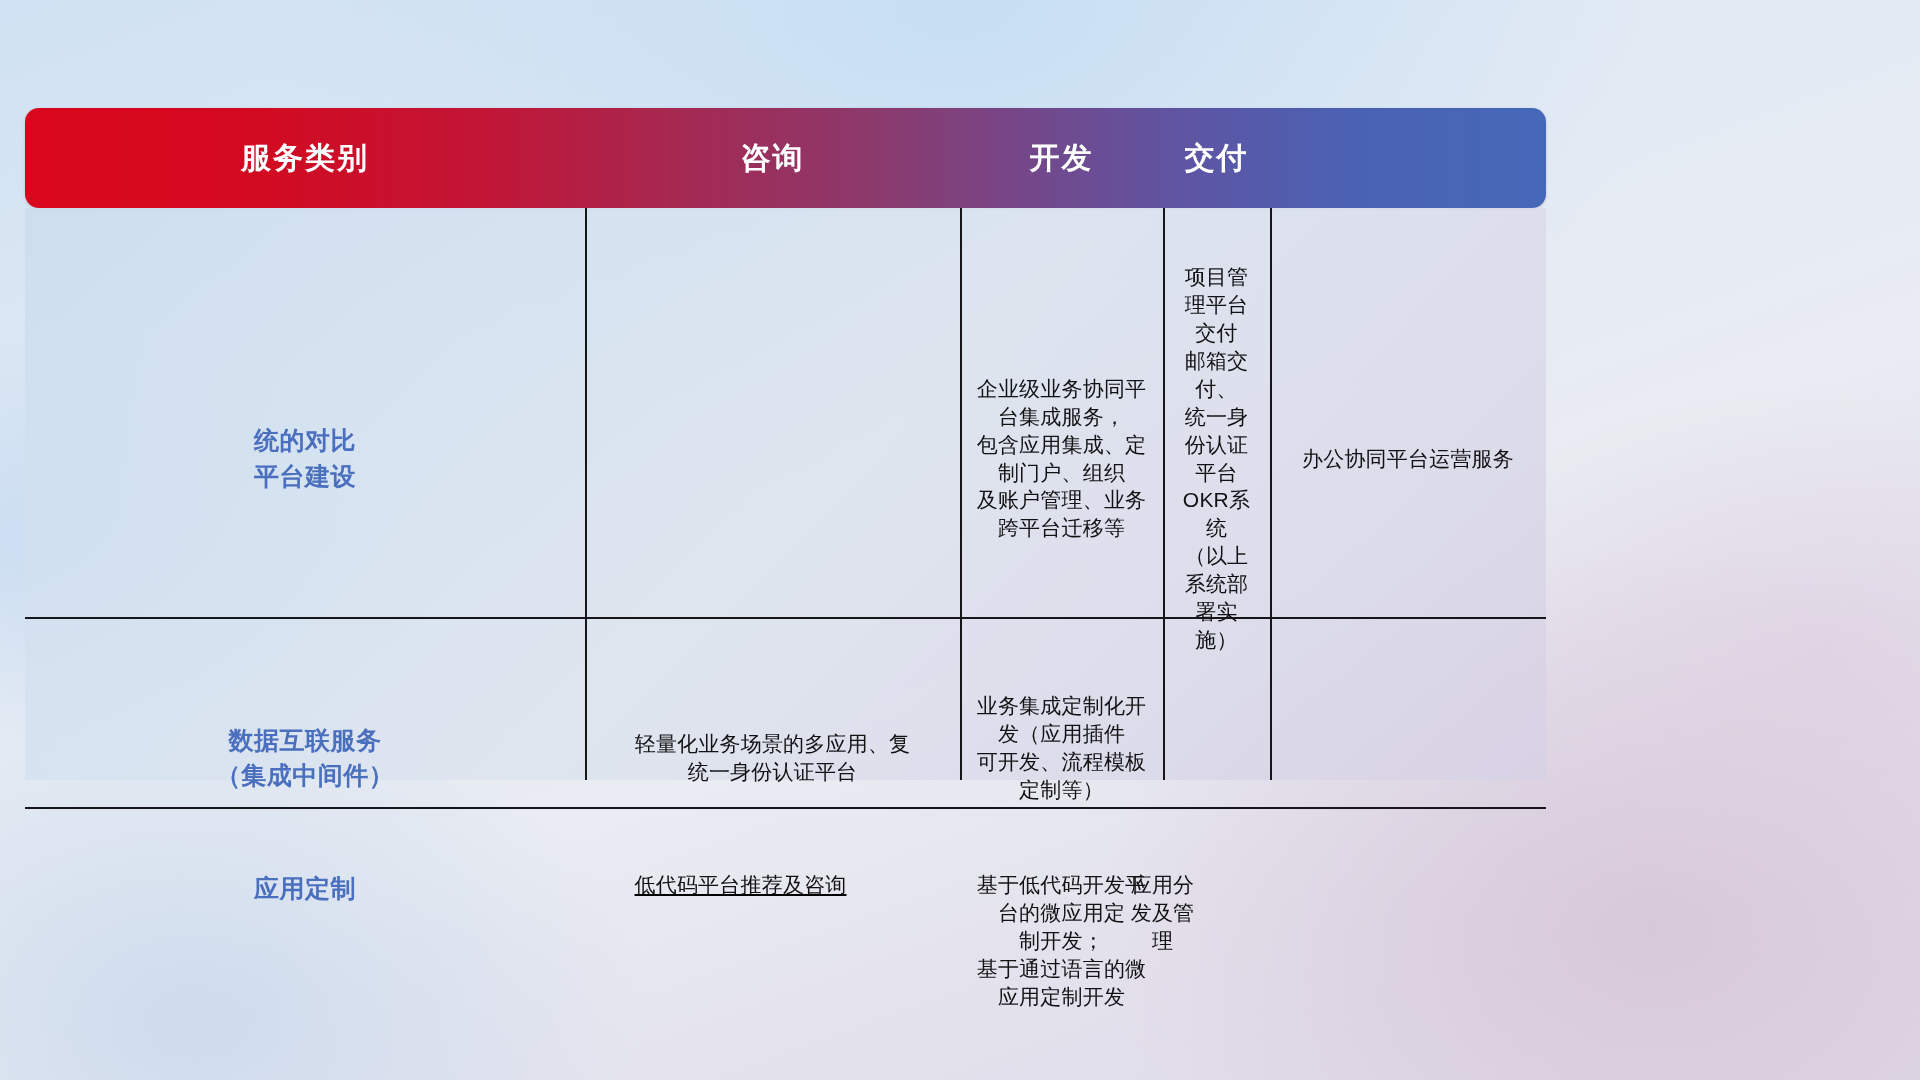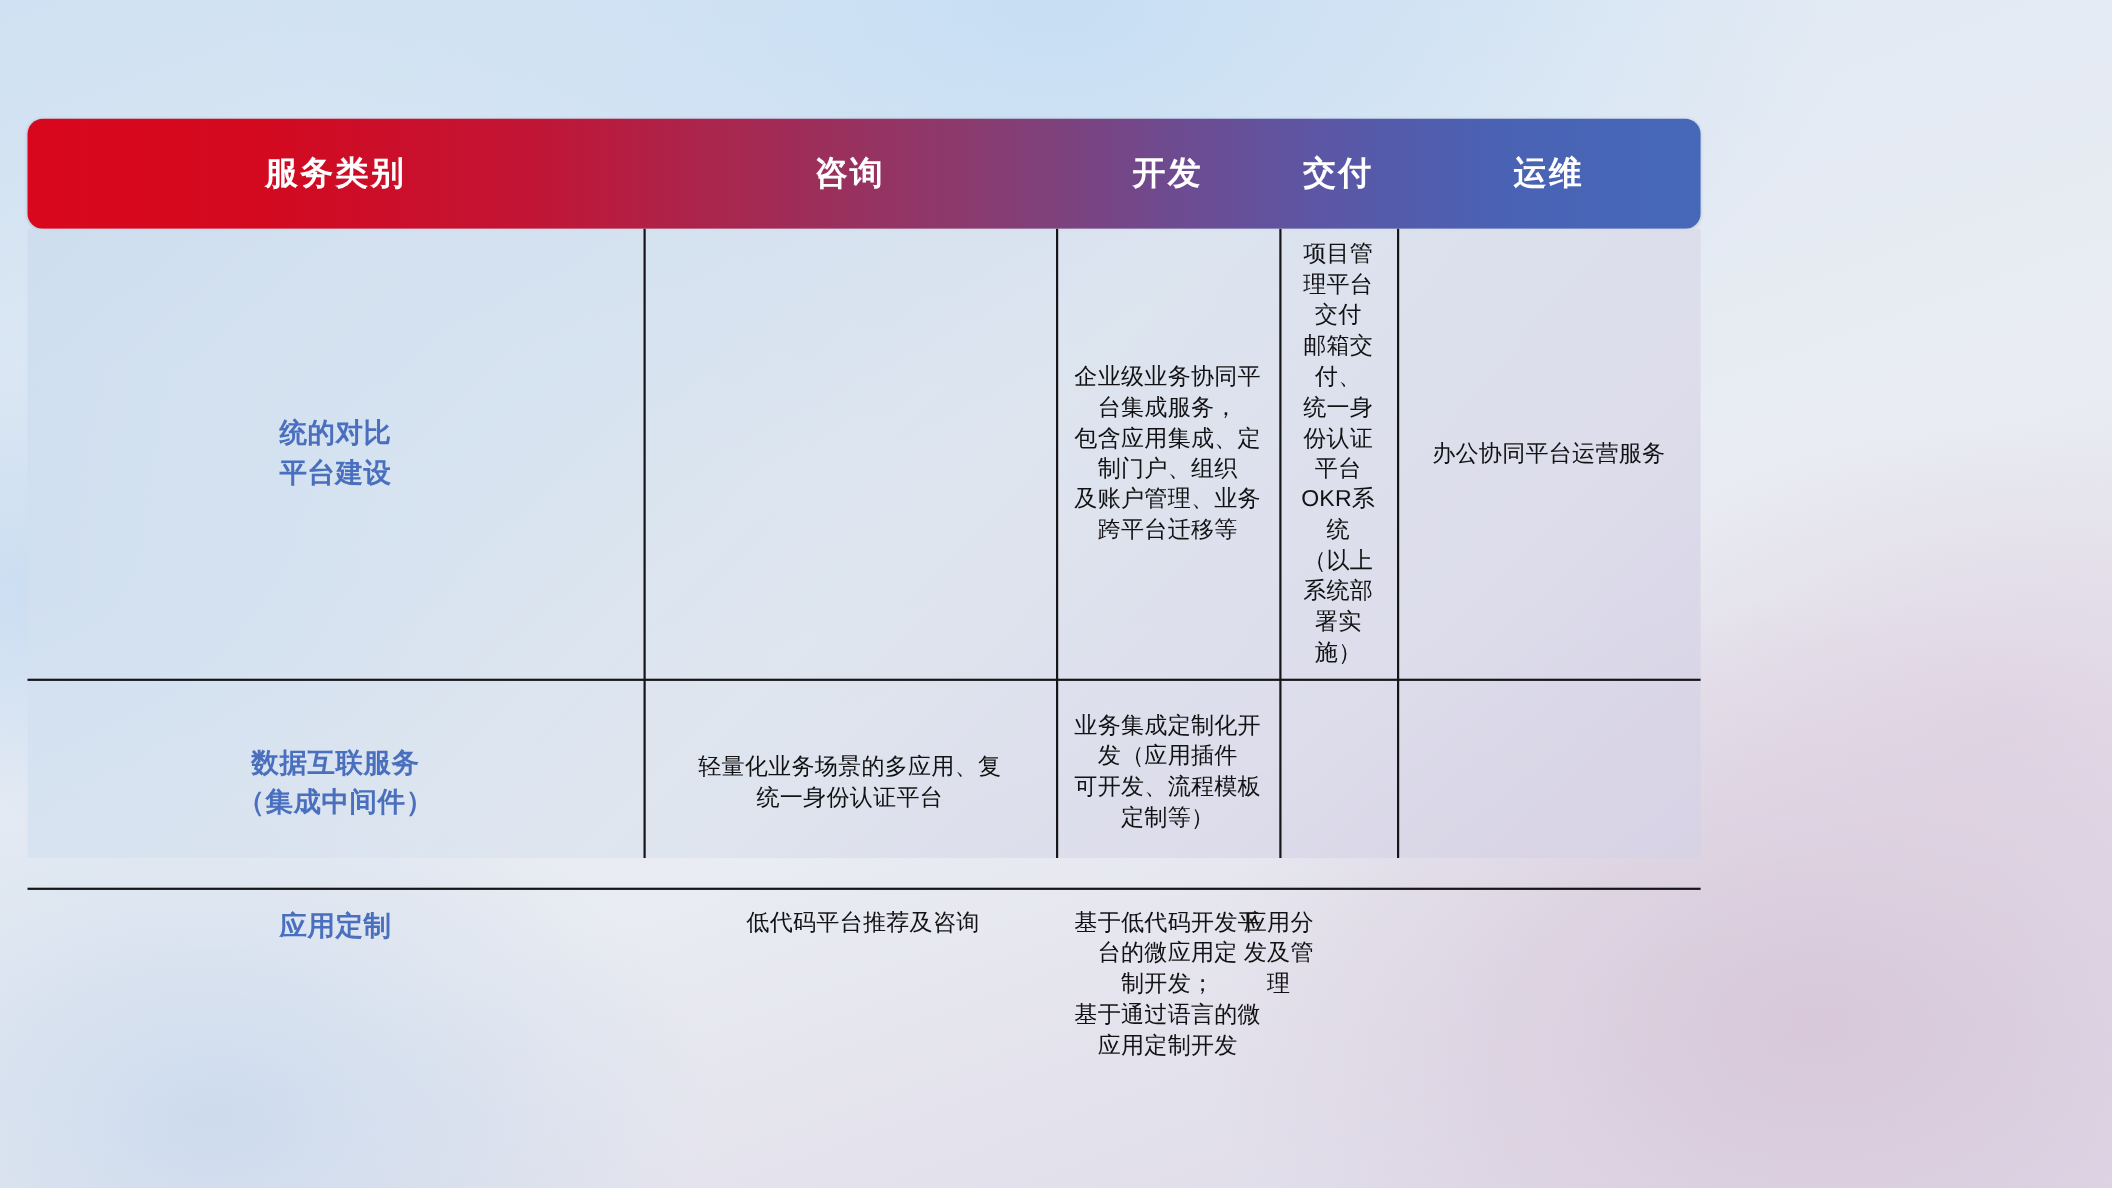--- a/index.html
+++ b/index.html
@@ -36,40 +36,39 @@
   #body{position:absolute;left:0;top:100px;width:1521px;height:572px;
       background:linear-gradient(135deg,
         rgba(205,221,238,.88) 0%,
         rgba(213,226,240,.86) 28%,
         rgba(221,228,238,.84) 52%,
         rgba(219,219,234,.84) 74%,
         rgba(214,209,229,.84) 100%);}
   .vline{position:absolute;top:0;width:2px;background:#15151a;}
   .hline{position:absolute;left:0;width:1521px;height:2px;background:#15151a;}
   .cell{position:absolute;display:flex;align-items:center;justify-content:center;
-      box-sizing:border-box;padding:18px 12px;}
+      box-sizing:border-box;padding:18px 12px;margin-top:46px;}
   .cell .txt{font-size:21px;line-height:1.33;color:#121214;text-align:center;
       white-space:pre-line;letter-spacing:.2px;}
   .cat .txt{font-size:25px;font-weight:bold;color:#4a6fbe;line-height:1.42;
       letter-spacing:.5px;}
 </style>
 </head>
 <body>
 
 <div id="bg"></div>
 
 <div id="table">
 
   <div id="header">
     <div class="hcells">
       <div class="hcell" style="position: absolute; left: 0px; width: 560px; top: 0px; height: 100px; display: flex; align-items: center; justify-content: center;">服务类别</div>
       <div class="hcell" style="position: absolute; left: 560px; width: 375px; top: 0px; height: 100px; display: flex; align-items: center; justify-content: center;">咨询</div>
       <div class="hcell" style="position: absolute; left: 935px; width: 203px; top: 0px; height: 100px; display: flex; align-items: center; justify-content: center;">开发</div>
       <div class="hcell" style="position: absolute; left: 1138px; width: 107px; top: 0px; height: 100px; display: flex; align-items: center; justify-content: center;">交付</div>
-      <div class="hcell" style="position: absolute; left: 1245px; width: 276px; top: 0px; height: 100px; display: flex; align-items: center; justify-content: center;">运维</div>
     </div>
   </div>
 
   <div id="body">
 
     <div class="vline" style="left: 560px; height: 572px;"></div>
     <div class="vline" style="left: 935px; height: 572px;"></div>
     <div class="vline" style="left: 1138px; height: 572px;"></div>
     <div class="vline" style="left: 1245px; height: 572px;"></div>
 
@@ -111,21 +110,21 @@
     <div class="cell" style="left: 1138px; width: 107px; top: 409px; height: 190px;">
         <span class="txt"></span>
       </div>
     <div class="cell" style="left: 1245px; width: 276px; top: 409px; height: 190px;">
         <span class="txt"></span>
       </div>
 
     <div class="cell cat" style="left: 0px; width: 560px; top: 599px;">
         <span class="txt">应用定制</span>
       </div>
-    <div class="cell" style="left: 572px; width: 375px; top: 599px;">
+    <div class="cell" style="left: 528px; width: 375px; top: 599px; text-decoration: underline;">
         <span class="txt">低代码平台推荐及咨询</span>
       </div>
     <div class="cell" style="left: 935px; width: 203px; top: 599px;">
         <span class="txt">基于低代码开发平台的微应用定
 制开发；
 基于通过语言的微应用定制开发</span>
       </div>
     <div class="cell" style="left: 1084px; width: 107px; top: 599px;">
         <span class="txt">应用分发及管理</span>
       </div>

